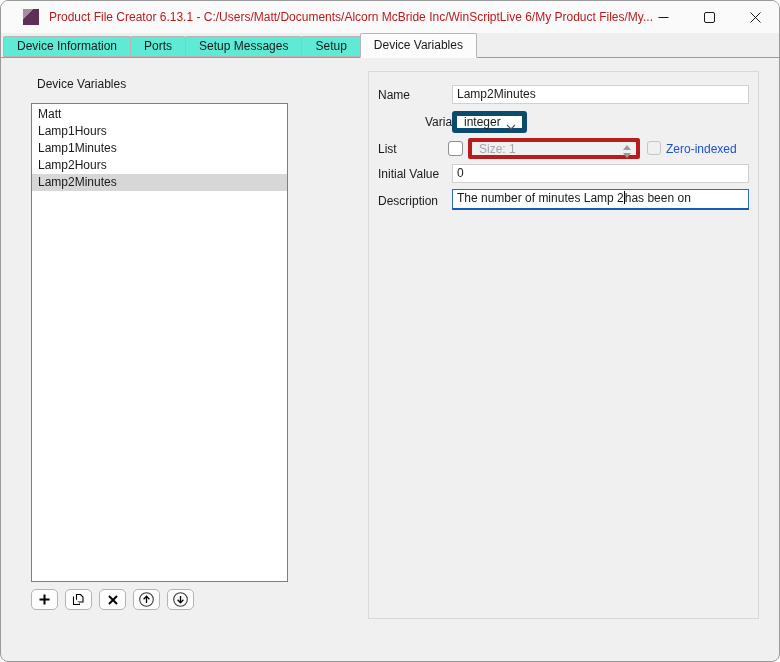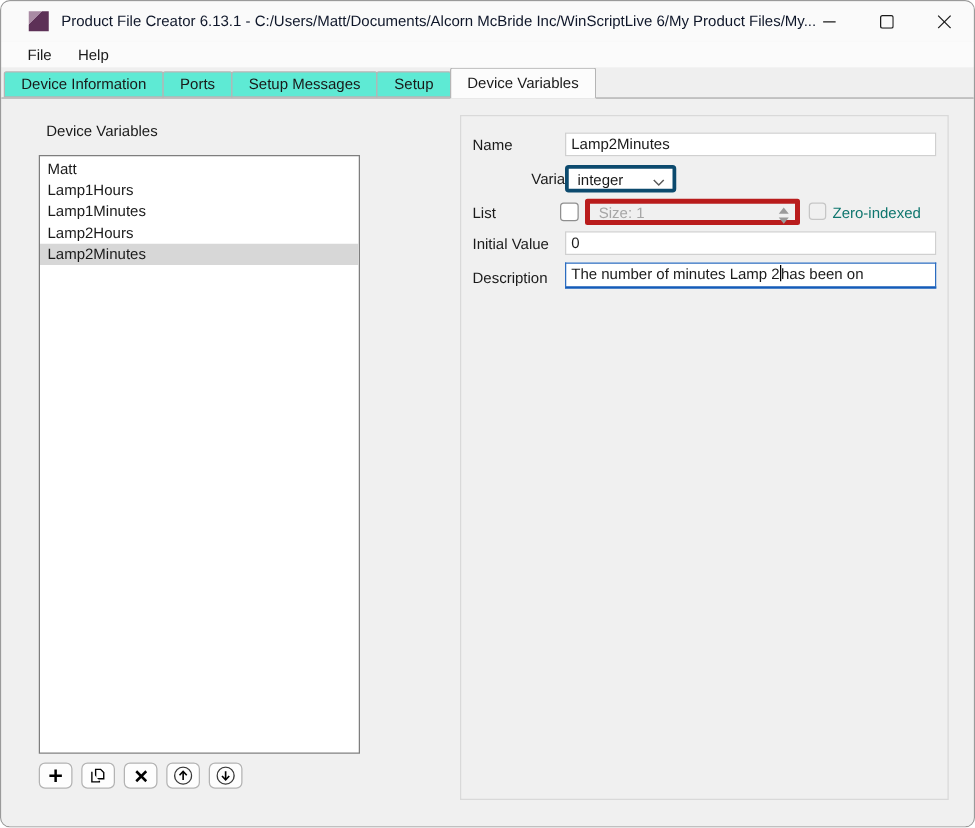--- a/index.html
+++ b/index.html
@@ -9,21 +9,21 @@
     background:#f0f0f0; border:1px solid #9a9a9a; border-radius:8px;
     overflow:hidden; font-size:12px; color:#1a1a1a;
   }
   
   .titlebar {
     height:32px; background:#fafafa; display:flex; align-items:center;
     padding-left:22px; position:relative;
   }
   .app-icon { width:16px; height:16px; margin-right:10px; flex:0 0 auto;
     background:linear-gradient(135deg,#a98ba4 0 34%, #5d3157 34% 100%); }
-  .title-text { font-size:12px; color:#0f172a; white-space:nowrap; }
+  .title-text { font-size:12px; color:#b91c1c; white-space:nowrap; }
   .win-controls { position:absolute; right:1px; top:0; height:32px; display:flex; }
   .win-btn { width:46px; height:32px; display:flex; align-items:center; justify-content:center; }
   .win-btn svg { display:block; }
   
   .menubar { height:21px; background:#fbfbfb; display:flex; align-items:center; padding-left:16px; }
   .menu-item { padding:0 5px; margin-right:11px; font-size:12px; }
   
   .tabbar {
     height:25px; background:#efefef; border-bottom:1px solid #9b9b9b;
     display:flex; align-items:flex-end; padding-left:2px; position:relative;
@@ -51,29 +51,29 @@
     width:27px; height:21px; background:#fdfdfd; border:1px solid #b3b3b3;
     border-radius:5px; display:flex; align-items:center; justify-content:center; padding:0;
   }
   .tool-btn svg { display:block; }
   
   .panel {
     position:absolute; left:367px; top:13px; width:391px; height:548px;
     border:1px solid #d9d9d9; background:#f0f0f0;
   }
   .f-label { position:absolute; left:9px; height:20px; display:flex; align-items:center; font-size:12px; white-space:nowrap; }
-  .f-label.dim { color:#0f766e; }
+  .f-label.dim { color:#1d4ed8; }
   .text-input {
     position:absolute; left:83px; width:297px; height:19px; background:#ffffff;
     border:1px solid #d0d0d0; font-size:12px; line-height:17px; padding:0 4px;
     white-space:nowrap; overflow:hidden;
   }
   .combo {
-    position:absolute; left:83px; width:89px; height:22px; background:#ffffff;
-    border:3px solid #0c4a6e; border-radius:3px; display:flex; align-items:flex-end;
+    position:absolute; left:83px; width:75px; height:22px; background:#ffffff;
+    border:5px solid #0c4a6e; border-radius:3px; display:flex; align-items:center;
     padding-left:7px; font-size:12px;
   }
   .combo .chev { position:absolute; right:6px; top:8px; }
   .checkbox {
     position:absolute; width:15px; height:15px; background:#ffffff;
     border:1px solid #8f8f8f; border-radius:3px;
   }
   .checkbox.disabled { background:#f0f0f0; border-color:#c6c6c6; }
   .spinbox {
     position:absolute; left:99px; top:66px; width:172px; height:21px;
@@ -109,24 +109,20 @@
       </div>
       <div class="win-btn">
         <svg width="11" height="11" viewBox="0 0 11 11">
           <line x1="0.5" y1="0.5" x2="10.5" y2="10.5" stroke="#1a1a1a" stroke-width="1"></line>
           <line x1="10.5" y1="0.5" x2="0.5" y2="10.5" stroke="#1a1a1a" stroke-width="1"></line>
         </svg>
       </div>
     </div>
   </div>
 
-  <div class="menubar">
-    <div class="menu-item">File</div>
-    <div class="menu-item">Help</div>
-  </div>
 
   <div class="tabbar">
     <div class="tab">Device Information</div>
     <div class="tab">Ports</div>
     <div class="tab">Setup Messages</div>
     <div class="tab">Setup</div>
     <div class="tab active">Device Variables</div>
   </div>
 
   <div class="content">

